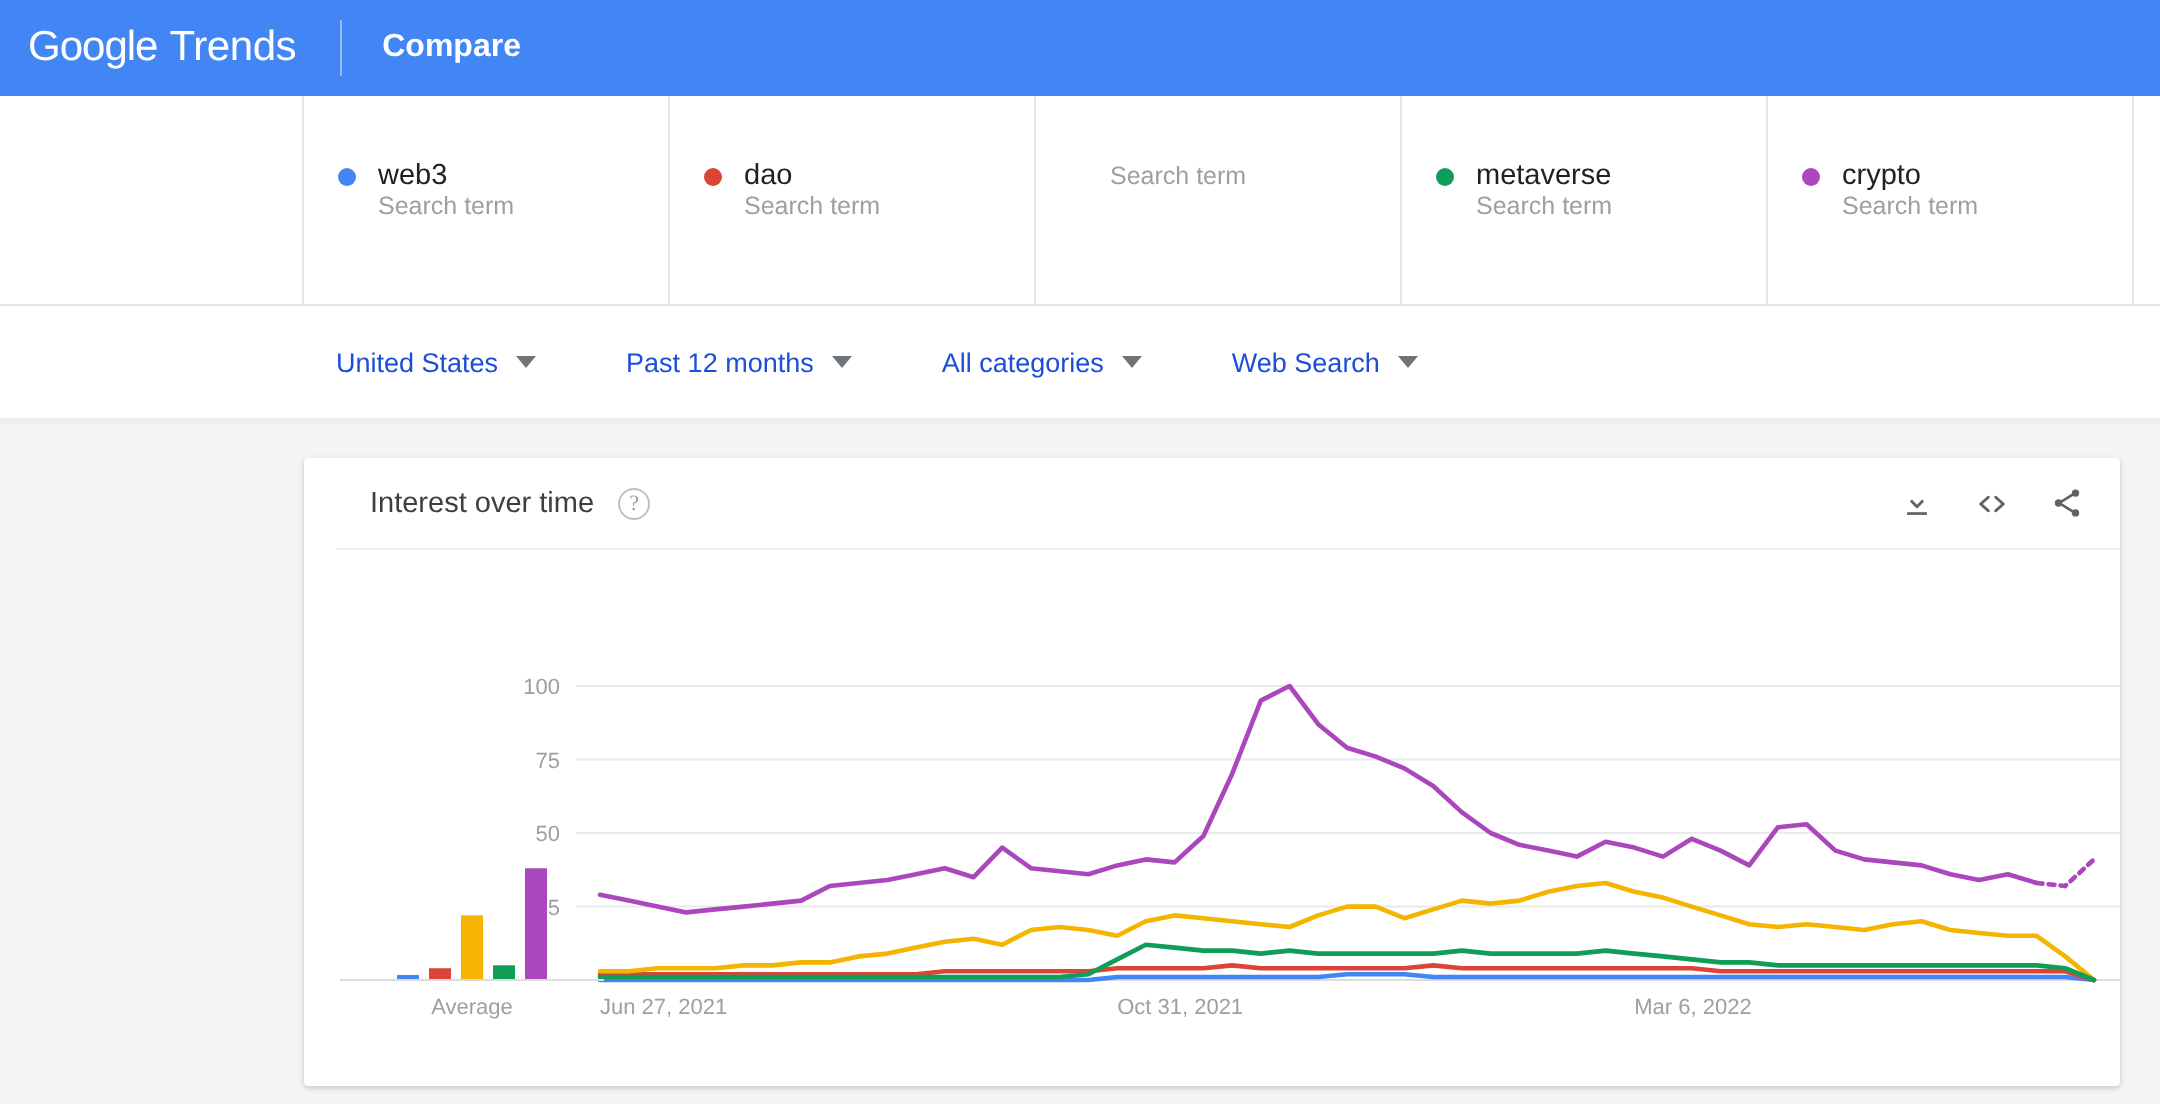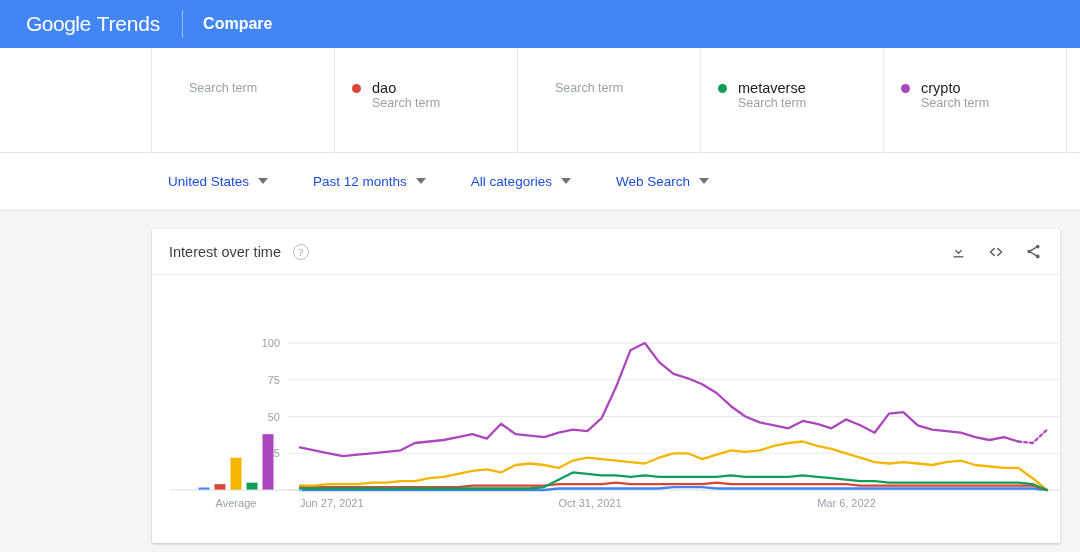--- a/index.html
+++ b/index.html
@@ -15,21 +15,20 @@
   .topbar {
     height: 48px; width: 1080px;
     background: #4285f4;
     display: flex; align-items: center;
     padding-left: 14px;
   }
   .brand {
     font-size: 21px; color: #fff; letter-spacing: -0.2px;
     display: flex; align-items: baseline; gap: 6px;
     font-weight: 400;
-    margin-left: 12px;
   }
   .brand .g { font-weight: 500; letter-spacing: -.5px; }
   .brand .t { font-weight: 400; }
   .vdiv { width: 1px; height: 28px; background: rgba(255,255,255,.45); margin: 0 20px 0 22px; }
   .compare-label { color: #fff; font-size: 16px; font-weight: 700; }
 
   
   .terms-strip {
     height: 105px; width: 1080px;
     background: #fff;
@@ -77,20 +76,21 @@
     margin-left: 152px; width: 908px; height: 314px;
     background: #fff;
     box-shadow: 0 1px 2px rgba(60,64,67,.18), 0 1px 3px 1px rgba(60,64,67,.06);
     border-radius: 2px;
   }
   .card-head {
     height: 46px;
     display: flex; align-items: center;
     padding: 0 18px 0 17px;
     border-bottom: 1px solid #ededed;
+    margin-left: 16px;
   }
   .card-title { font-size: 14.5px; color: #3c4043; }
   .help-icon {
     width: 16px; height: 16px; border-radius: 50%;
     border: 1px solid #bdc1c6; color: #9aa0a6;
     font-size: 11px; line-height: 14px; text-align: center;
     margin-left: 12px; cursor: pointer; font-family: "Liberation Serif", serif;
   }
   .head-actions { margin-left: auto; display: flex; align-items: center; gap: 20px; }
   .act { cursor: pointer; display: flex; align-items: center; }
@@ -109,20 +109,24 @@
       <span class="t">Trends</span>
   </div>
   <div class="vdiv"></div>
   <div class="compare-label">Compare</div>
 </div>
 
 <div class="terms-strip">
   <div class="term-spacer"></div>
 
   <div class="term-card">
+    <div class="term-row">
+      <span class="dot" style="background:#4285f4"></span>
+      <span class="term-name">web3</span>
+    </div>
     <div class="term-sub">Search term</div>
   </div>
 
   <div class="term-card">
     <div class="term-row">
       <span class="dot" style="background:#db4437"></span>
       <span class="term-name">dao</span>
     </div>
     <div class="term-sub">Search term</div>
   </div>

